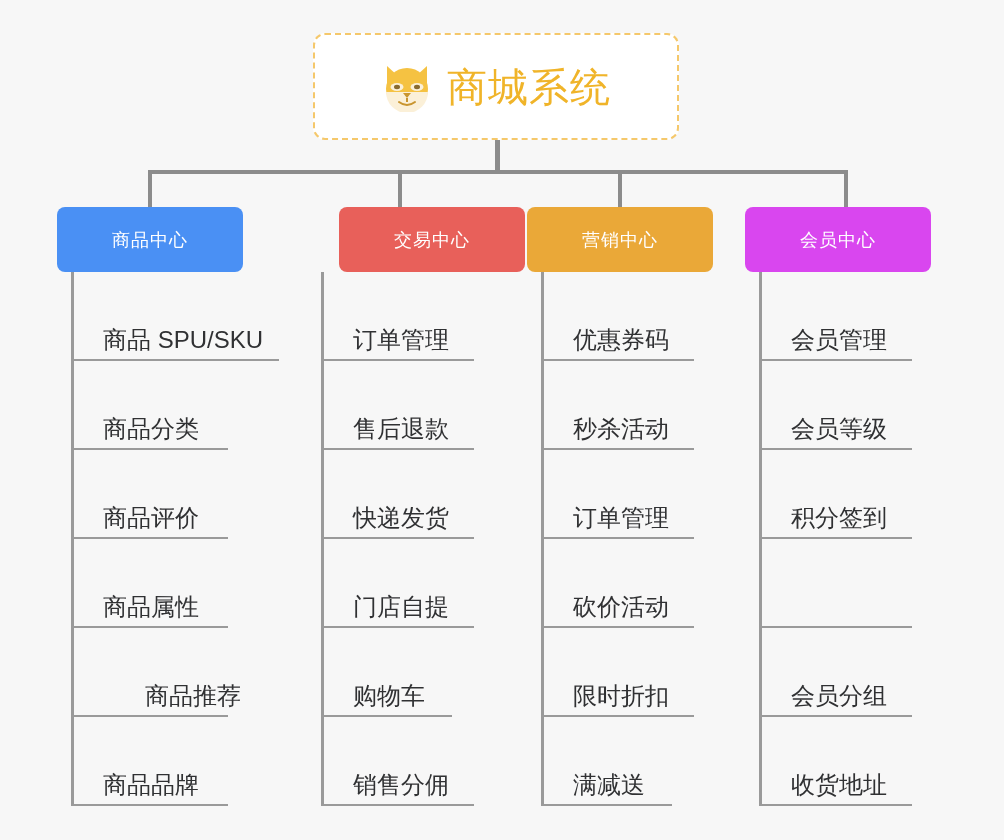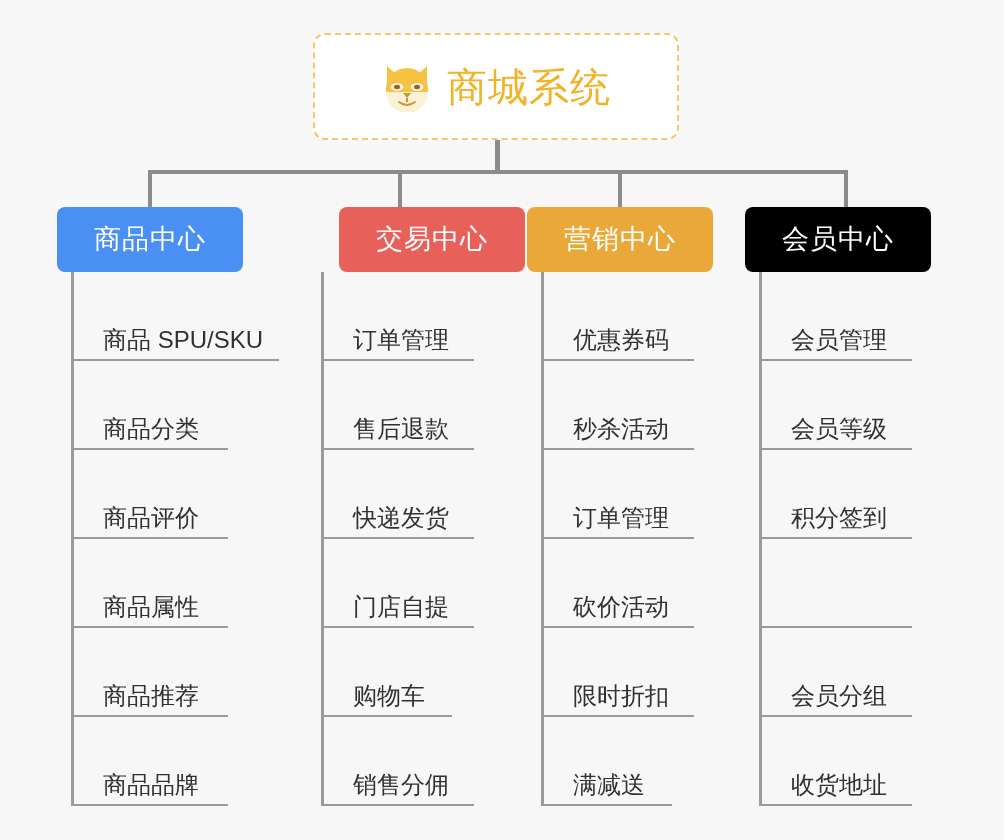--- a/index.html
+++ b/index.html
@@ -66,21 +66,21 @@
   .cat-box {
     width: 186px;
     height: 65px;
     border-radius: 8px;
     display: flex;
     align-items: center;
     justify-content: center;
     box-sizing: border-box;
   }
   .cat-label {
-    font-size: 27px;
+    font-size: 18px;
     color: #ffffff;
     letter-spacing: 1px;
     line-height: 1;
     white-space: nowrap;
   }
 
   
   .leaf-area {
     position: absolute;
     left: 14px;
@@ -163,21 +163,21 @@
         <span class="leaf-text">商品分类</span>
       </div>
       <div class="leaf" style="top:178px;">
         <span class="leaf-line" style="width:157px;"></span>
         <span class="leaf-text">商品评价</span>
       </div>
       <div class="leaf" style="top:267px;">
         <span class="leaf-line" style="width:157px;"></span>
         <span class="leaf-text">商品属性</span>
       </div>
-      <div class="leaf" style="top:356px;">
+      <div class="leaf" style="top:356px;padding-left:42px;">
         <span class="leaf-line" style="width:157px;"></span>
         <span class="leaf-text">商品推荐</span>
       </div>
       <div class="leaf" style="top:445px;">
         <span class="leaf-line" style="width:157px;"></span>
         <span class="leaf-text">商品品牌</span>
       </div>
     </div>
   </div>
 
@@ -241,21 +241,21 @@
         <span class="leaf-text">限时折扣</span>
       </div>
       <div class="leaf" style="top:445px;">
         <span class="leaf-line" style="width:131px;"></span>
         <span class="leaf-text">满减送</span>
       </div>
     </div>
   </div>
 
   <div class="column" style="left:745px;">
-    <div class="cat-box" style="background:#000000;">
+    <div class="cat-box" style="background:#d946ef;">
       <span class="cat-label">会员中心</span>
     </div>
     <div class="leaf-area">
       <div class="spine" style="height:534px;"></div>
       <div class="leaf" style="top:0px;">
         <span class="leaf-line" style="width:153px;"></span>
         <span class="leaf-text">会员管理</span>
       </div>
       <div class="leaf" style="top:89px;">
         <span class="leaf-line" style="width:153px;"></span>

